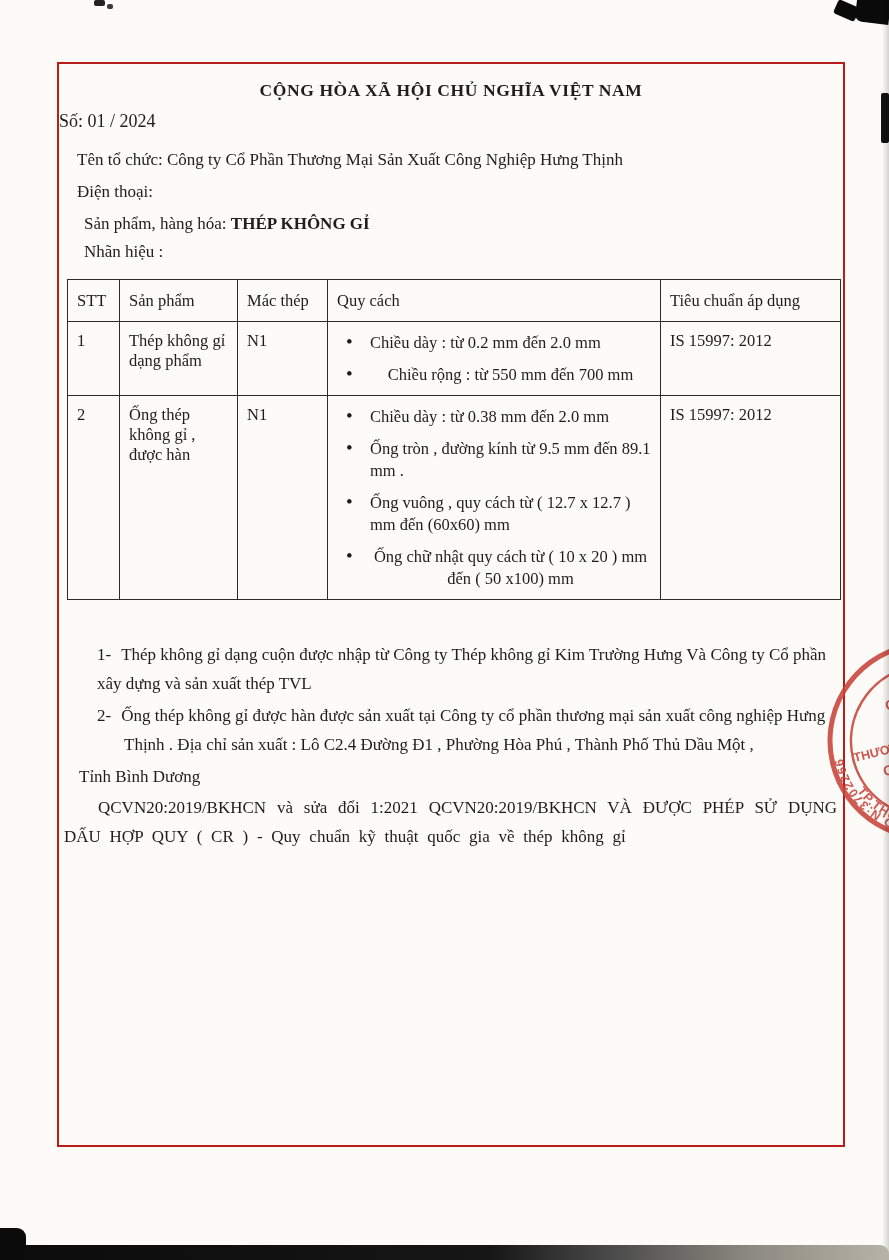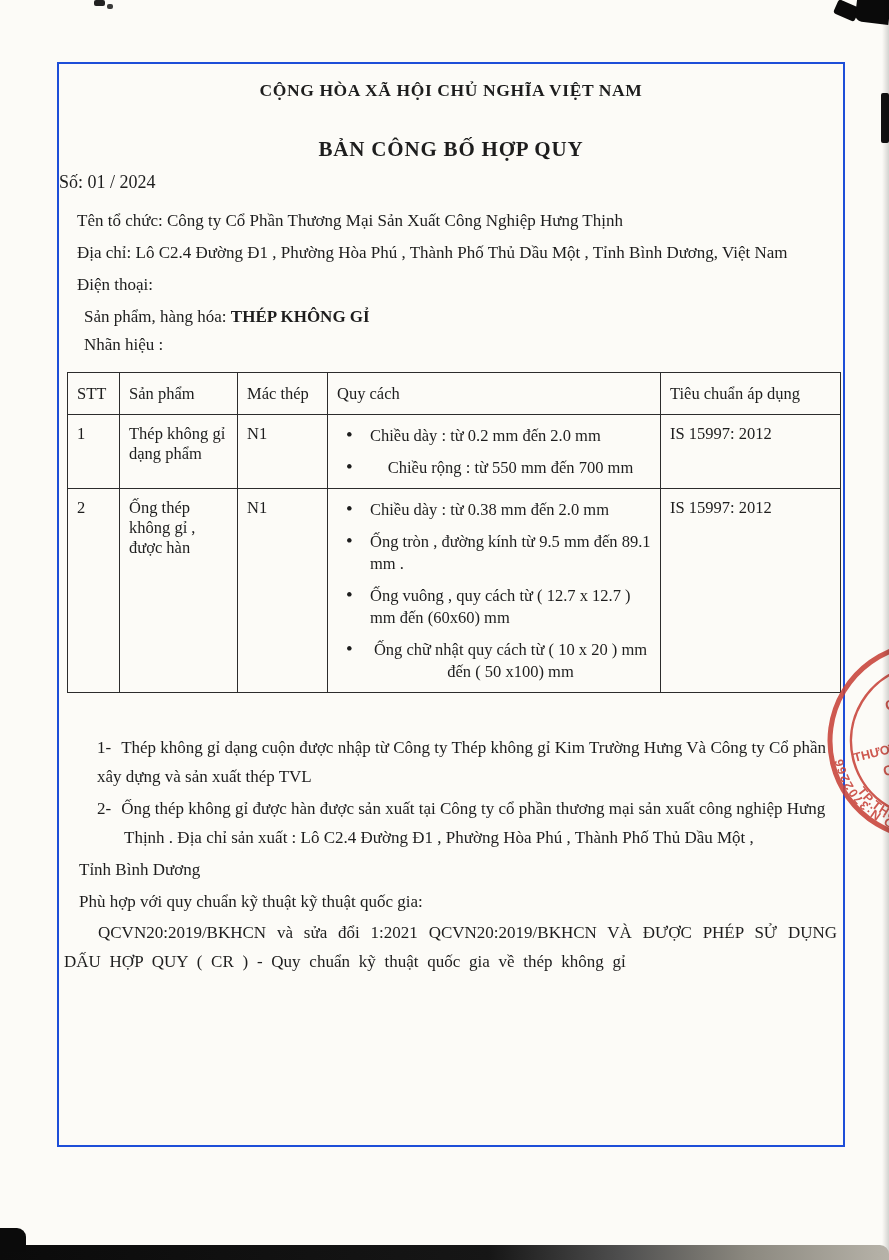--- a/index.html
+++ b/index.html
@@ -7,21 +7,21 @@
     position:relative;
     width:889px;height:1260px;
     background:#fcfbf7;
     overflow:hidden;
     font-family:"Liberation Serif","DejaVu Serif",serif;
     color:#1d1d1d;
   }
   .doc-border{
     position:absolute;left:57px;top:62px;
     width:788px;height:1085px;
-    border:2px solid #1d4ed8;
+    border:2px solid #b91c1c;
     overflow:hidden;
     box-sizing:border-box;
   }
   .nat-line1{
     margin-top:16px;text-align:center;
     font-weight:bold;font-size:17.5px;letter-spacing:.6px;
   }
   .motto-wrap{text-align:center;margin-top:6px;}
   .motto{
     display:inline-block;font-weight:bold;font-size:16px;
@@ -97,25 +97,23 @@
 </style>
 </head>
 <body>
 
 <div class="page">
 
   <div class="doc-border">
 
     <div class="nat-line1">CỘNG HÒA XÃ HỘI CHỦ NGHĨA VIỆT NAM</div>
 
-    <div class="doc-title">BẢN CÔNG BỐ HỢP QUY</div>
     <div class="doc-number">Số: 01 / 2024</div>
 
     <p class="para p-first">Tên tổ chức: Công ty Cổ Phần Thương Mại Sản Xuất Công Nghiệp Hưng Thịnh</p>
-    <p class="para p-gap">Địa chỉ: Lô C2.4 Đường Đ1 , Phường Hòa Phú , Thành Phố Thủ Dầu Một , Tỉnh Bình Dương, Việt Nam</p>
     <p class="para p-gap">Điện thoại:</p>
     <p class="para p-gap p-indent"><span>Sản phẩm, hàng hóa: </span><span class="bold">THÉP KHÔNG GỈ</span></p>
     <p class="para p-indent">Nhãn hiệu :</p>
 
     <table class="spec">
       <colgroup>
         <col style="width:52px">
           <col style="width:118px">
           <col style="width:90px">
           <col style="width:333px">
@@ -159,21 +157,20 @@
         </tr>
       </tbody>
     </table>
 
     <div class="notes">
       <div class="note no-hang"><span class="marker">1-</span><span>Thép không gỉ dạng cuộn được nhập từ Công ty Thép không gỉ Kim Trường Hưng Và Công ty Cổ phần xây dựng và sản xuất thép TVL</span></div>
       <div class="note"><span class="marker">2-</span><span>Ống thép không gỉ được hàn được sản xuất tại Công ty cổ phần thương mại sản xuất công nghiệp Hưng Thịnh . Địa chỉ sản xuất : Lô C2.4 Đường Đ1 , Phường Hòa Phú , Thành Phố Thủ Dầu Một ,</span></div>
     </div>
 
     <div class="province-line">Tỉnh Bình Dương</div>
-    <div class="conformity-line">Phù hợp với quy chuẩn kỹ thuật kỹ thuật quốc gia:</div>
     <div class="qcvn-line">QCVN20:2019/BKHCN và sửa đổi 1:2021 QCVN20:2019/BKHCN VÀ ĐƯỢC PHÉP SỬ DỤNG DẤU HỢP QUY ( CR ) -  Quy chuẩn kỹ thuật quốc gia về thép không gỉ</div>
 
   </div>
 
   <div class="stamp">
     <svg width="210" height="210" viewBox="0 0 210 210">
       <defs>
         <path id="arc-top" d="M 105,191 A 86,86 0 1,1 191,105" fill="none"></path>
         <path id="arc-bottom" d="M 19,105 A 86,86 0 0,0 191,105" fill="none"></path>
       </defs>

